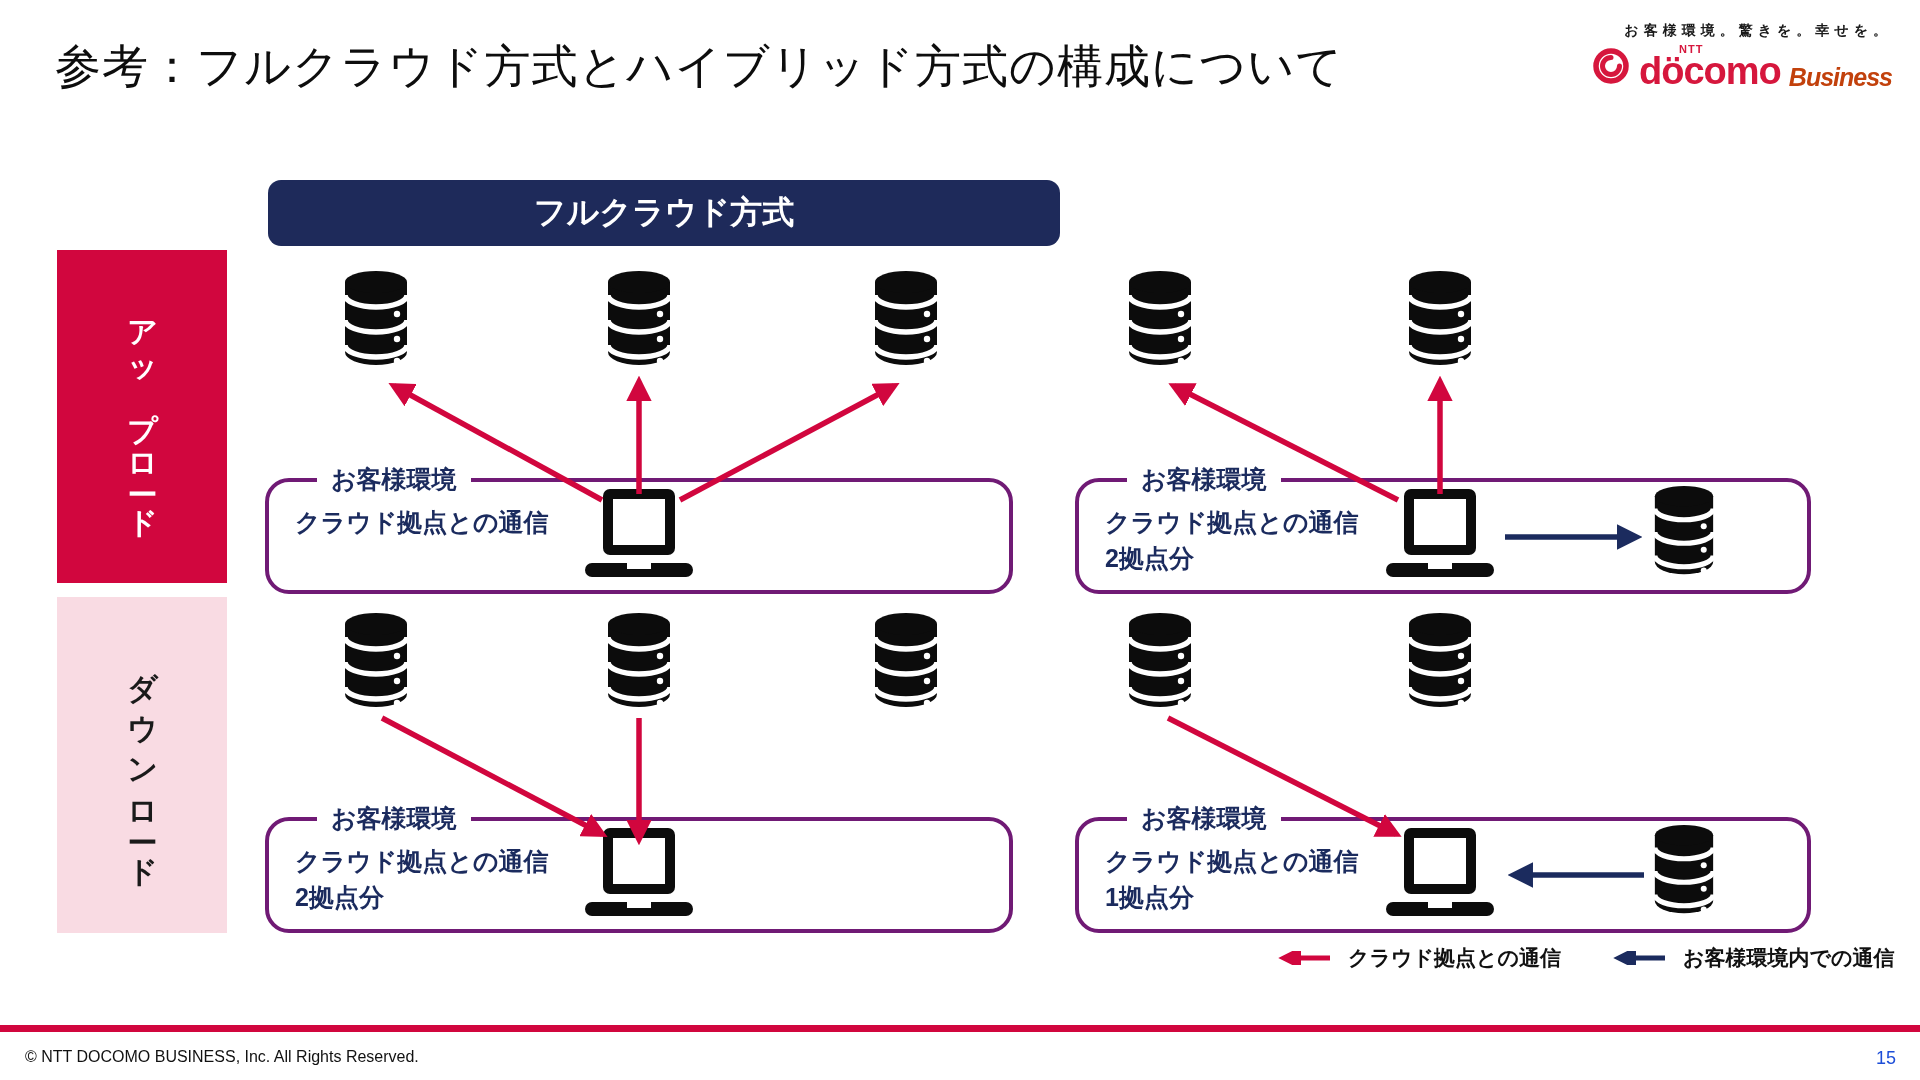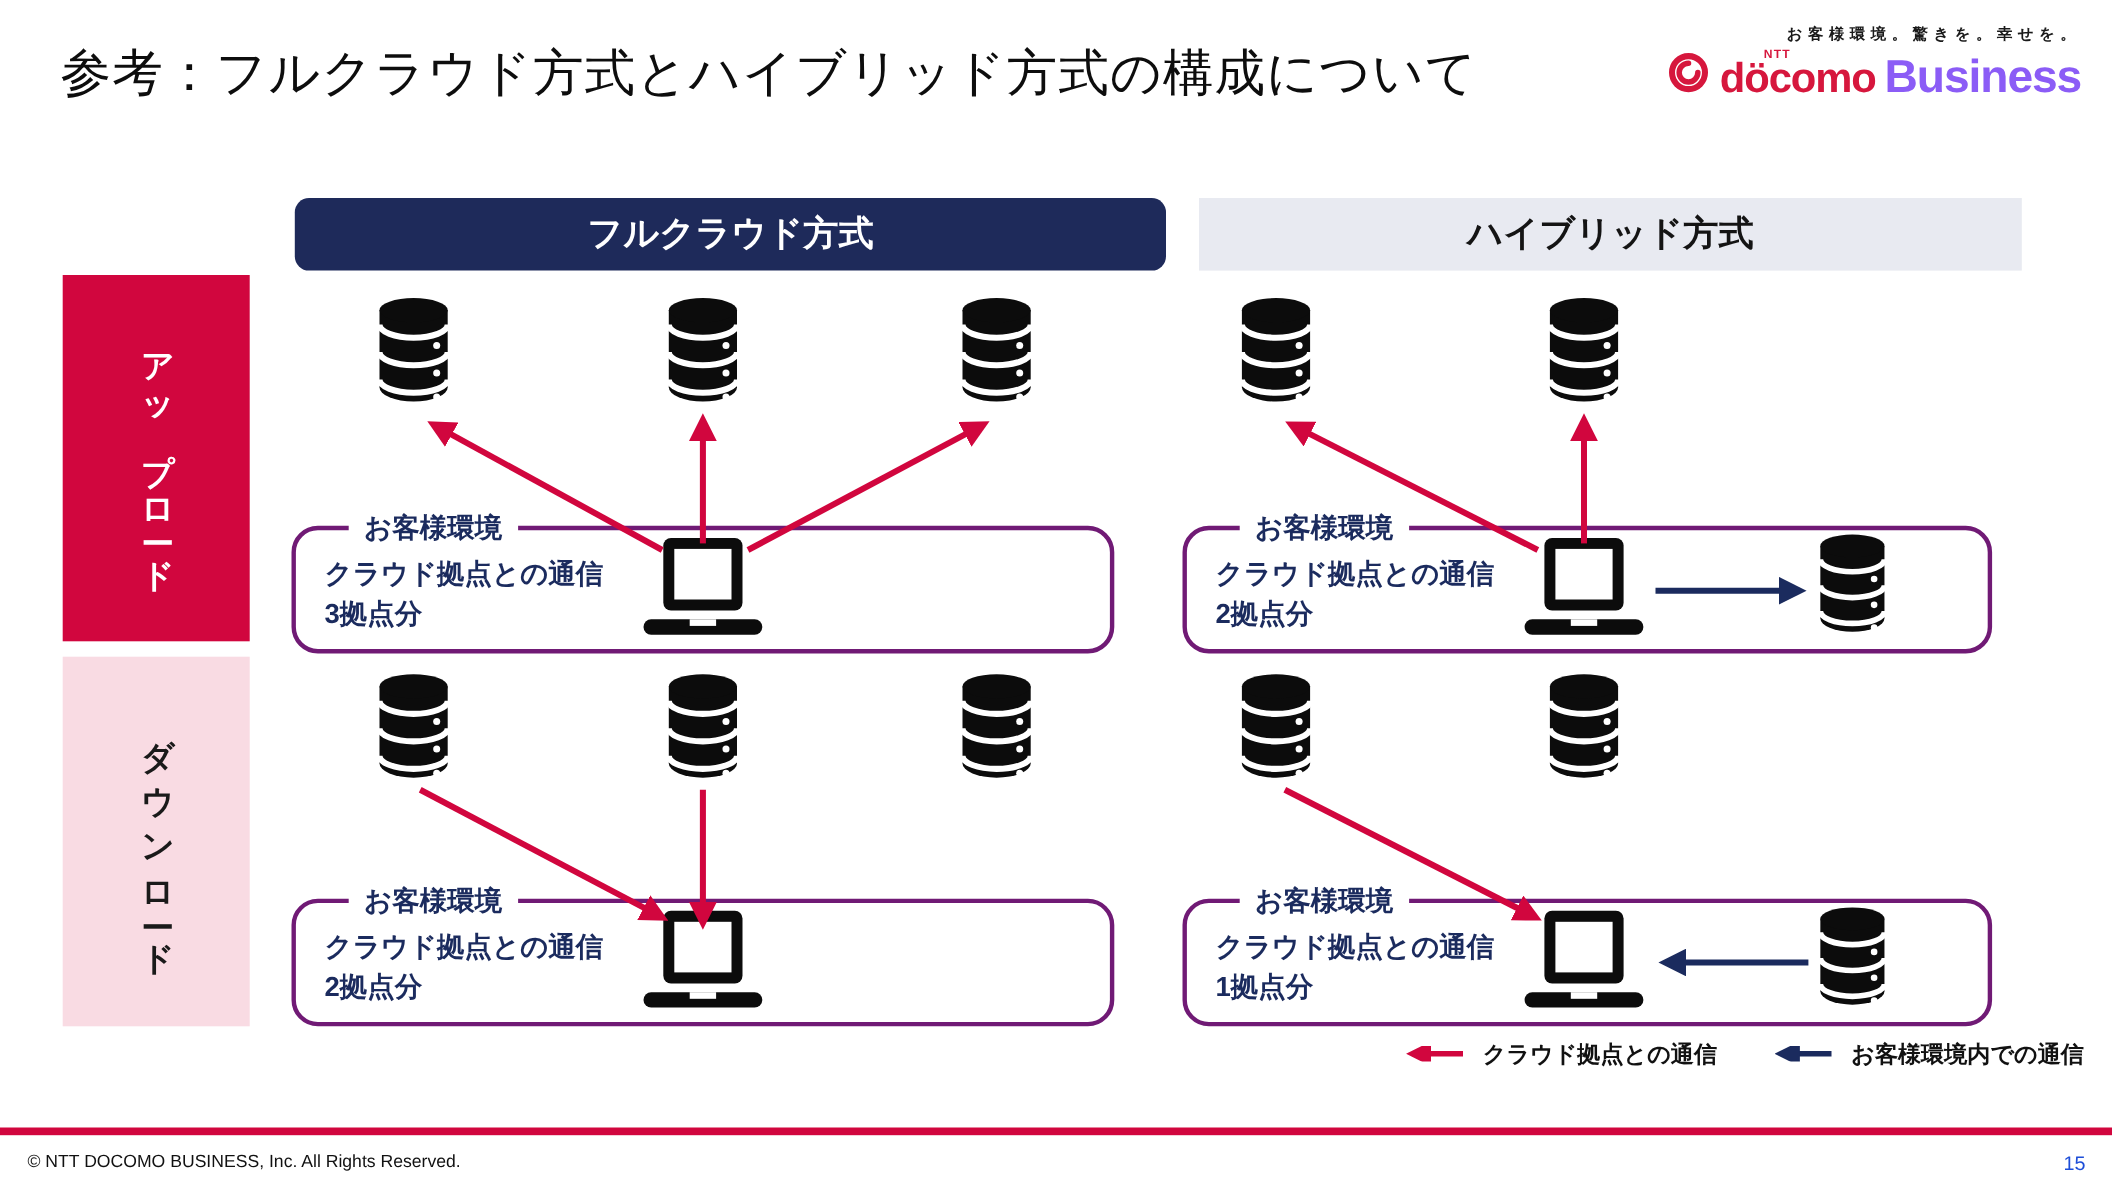--- a/index.html
+++ b/index.html
@@ -10,21 +10,21 @@
   
   .title { position:absolute; left:55px; top:36px; font-size:46px; font-weight:400;
            color:#0d0d0d; letter-spacing:1px; white-space:nowrap; }
   .brand { position:absolute; right:28px; top:22px; text-align:right; }
   .tagline { font-size:14px; font-weight:700; color:#1a1a1a; letter-spacing:5px; margin-bottom:6px; }
   .brandrow { display:flex; align-items:flex-end; justify-content:flex-end; gap:8px; }
   .docomo-wrap { position:relative; display:inline-block; }
   .ntt { position:absolute; left:40px; top:-9px; font-size:11px; font-weight:700;
          color:#d6173d; letter-spacing:1px; }
   .docomo { font-size:38px; font-weight:800; color:#d6173d; letter-spacing:-1px; line-height:1; }
-  .business { font-size:42px; font-weight:800; color:#8b5cf6; letter-spacing:-1px; line-height:1; }
+  .business { font-size:25px; font-weight:800; color:#c2410c; letter-spacing:-1px; line-height:1;font-style:italic; }
 
   
   .col-header { position:absolute; top:180px; height:66px; display:flex;
                 align-items:center; justify-content:center; font-size:32px; font-weight:800; }
   .col-header.fc { left:268px; width:792px; background:#1e2a5a; color:#fff;border-radius:13px; }
   .col-header.hy { left:1090px; width:748px; background:#e8eaf1; color:#141414; }
 
   
   .rail { position:absolute; left:57px; width:170px; display:flex;
           align-items:center; justify-content:center; }
@@ -78,21 +78,20 @@
       </span>
       <span class="docomo-wrap">
         <span class="ntt">NTT</span>
         <span class="docomo">döcomo</span>
       </span>
       <span class="business">Business</span>
     </div>
   </div>
 
   <div class="col-header fc">フルクラウド方式</div>
-  <div class="col-header hy">ハイブリッド方式</div>
 
   <div class="rail upload">
     <span>アップロード</span>
   </div>
   <div class="rail download">
     <span>ダウンロード</span>
   </div>
 
   <div class="db" style="left:342px;top:270px">
       <svg viewBox="0 0 68 100" xmlns="http://www.w3.org/2000/svg">
@@ -215,21 +214,20 @@
   <circle cx="55" cy="44" r="3.2" fill="#ffffff"></circle>
   <circle cx="55" cy="69" r="3.2" fill="#ffffff"></circle>
   <circle cx="55" cy="91" r="3.2" fill="#ffffff"></circle>
 </svg>
     </div>
 
   <div class="env-box" style="left:265px;top:478px;width:748px">
     <span class="env-label">お客様環境</span>
     <div class="env-text">
       <div>クラウド拠点との通信</div>
-      <div>3拠点分</div>
     </div>
   </div>
   <div class="env-box" style="left:1075px;top:478px;width:736px">
     <span class="env-label">お客様環境</span>
     <div class="env-text">
       <div>クラウド拠点との通信</div>
       <div>2拠点分</div>
     </div>
   </div>
   <div class="env-box" style="left:265px;top:817px;width:748px">

